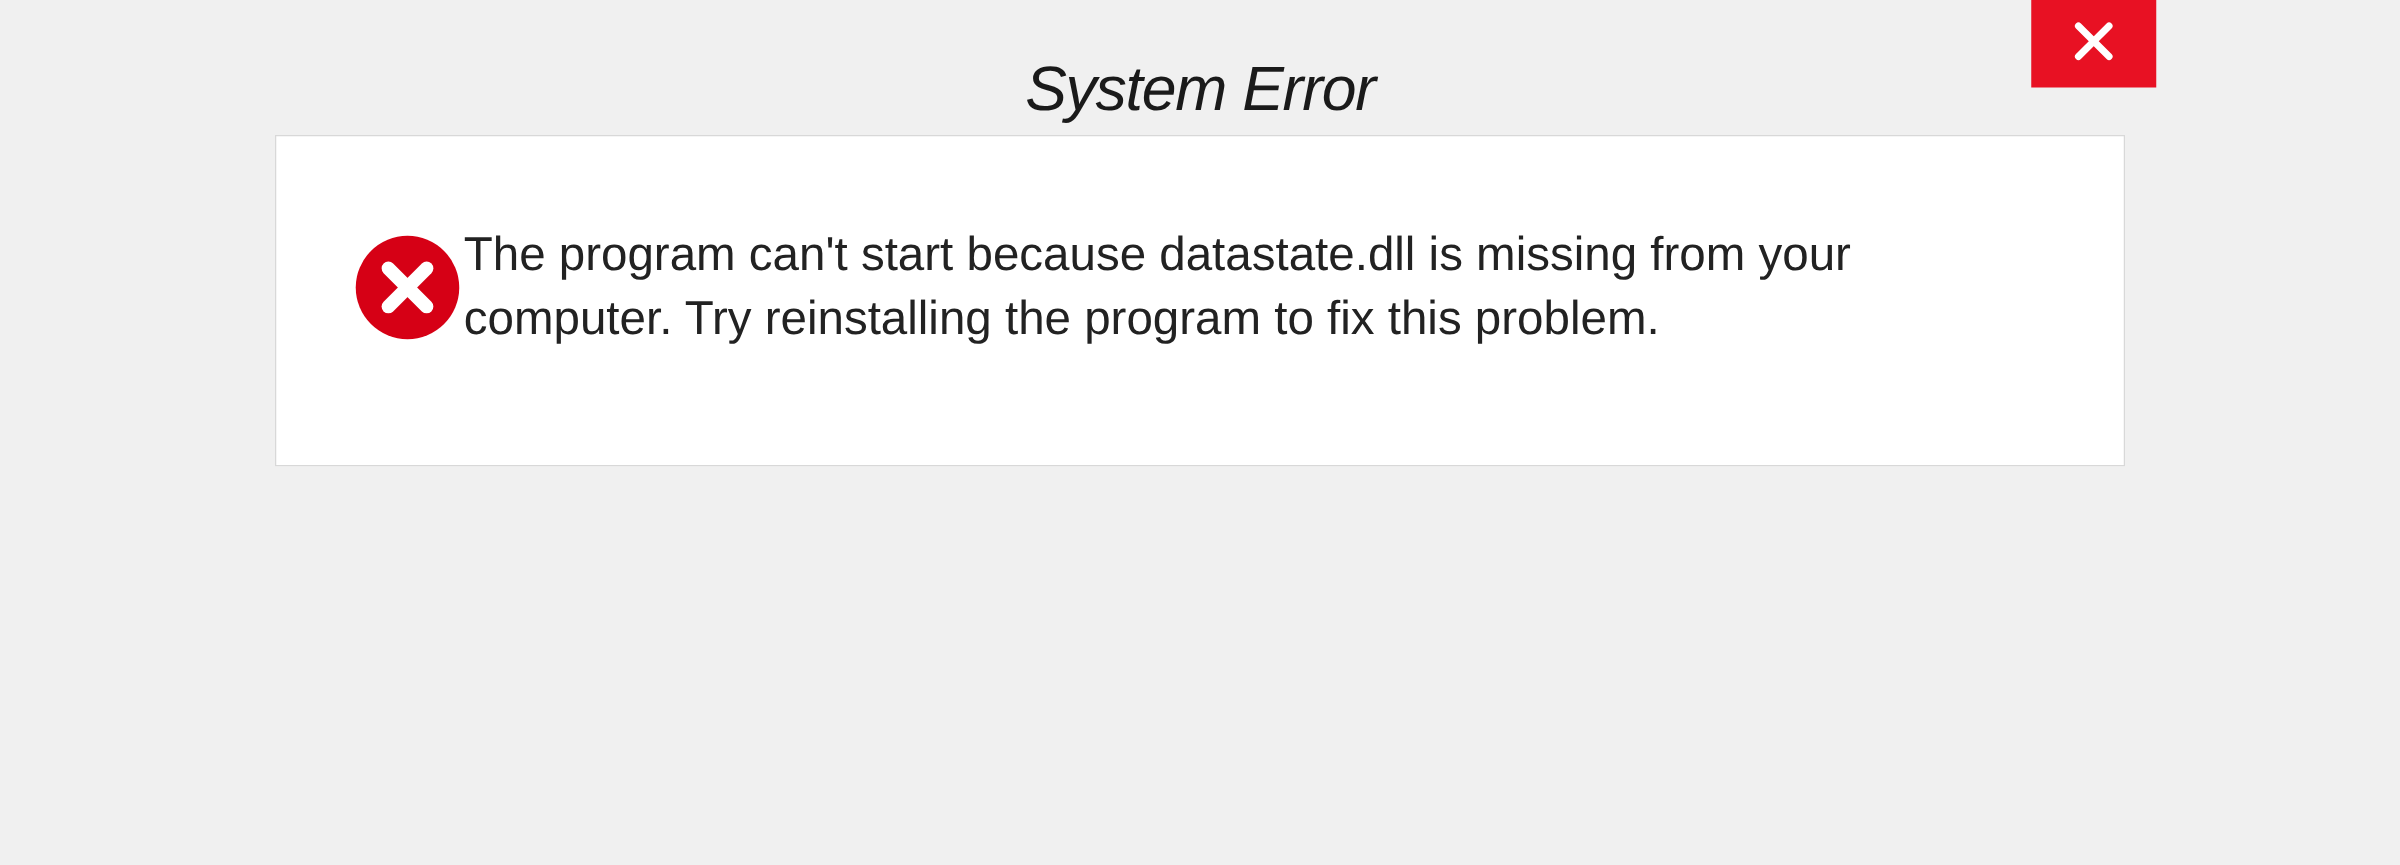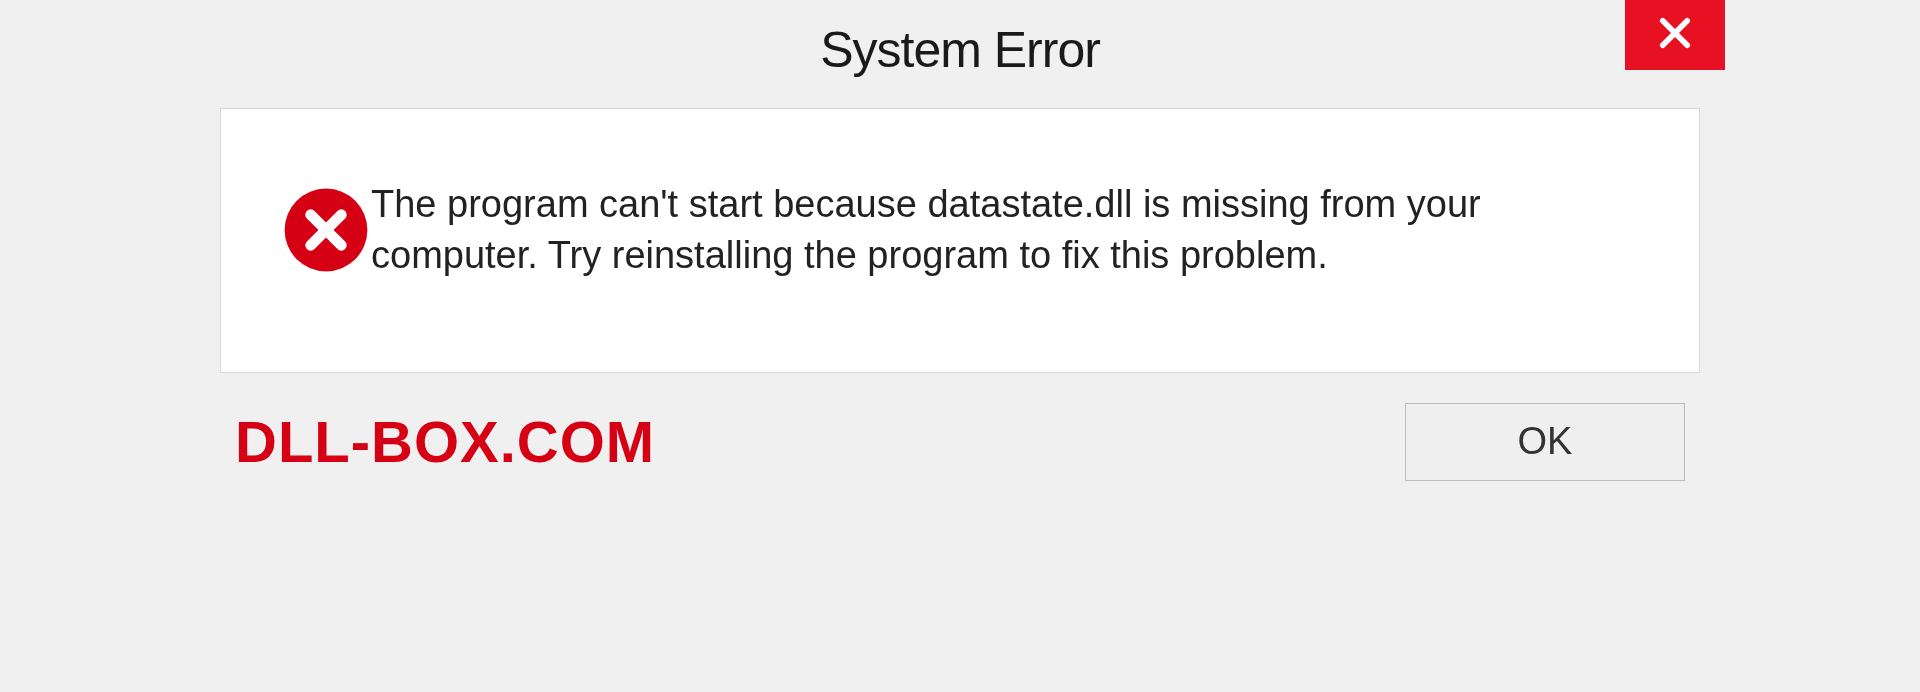--- a/index.html
+++ b/index.html
@@ -16,24 +16,25 @@
       overflow: hidden;
     }
     .dialog {
       width: 1530px;
       margin: 0 auto;
       background: #f0f0f0;
       position: relative;
     }
     .titlebar {
       display: flex;
-      align-items: center;
+      align-items: flex-end;
       justify-content: center;
       height: 100px;
       position: relative;
+      font-style: italic;
     }
     .title-text {
       font-size: 50px;
       font-weight: 400;
       color: #1a1a1a;
       letter-spacing: -1px;
     }
     .close-btn {
       position: absolute;
       right: 0;
@@ -119,18 +120,14 @@
       <svg viewBox="0 0 100 100">
         <circle cx="50" cy="50" r="46" fill="#d60015"></circle>
         <circle cx="50" cy="50" r="46" fill="none" stroke="#ffffff" stroke-width="0"></circle>
         <line x1="33" y1="33" x2="67" y2="67" stroke="#ffffff" stroke-width="12" stroke-linecap="round"></line>
         <line x1="67" y1="33" x2="33" y2="67" stroke="#ffffff" stroke-width="12" stroke-linecap="round"></line>
       </svg>
     </div>
     <div class="message">The program can't start because datastate.dll is missing from your computer. Try reinstalling the program to fix this problem.</div>
   </div>
 
-  <div class="footer">
-    <div class="watermark">DLL-BOX.COM</div>
-    <button class="ok-btn">OK</button>
-  </div>
 
 </div>
 
 </body></html>

